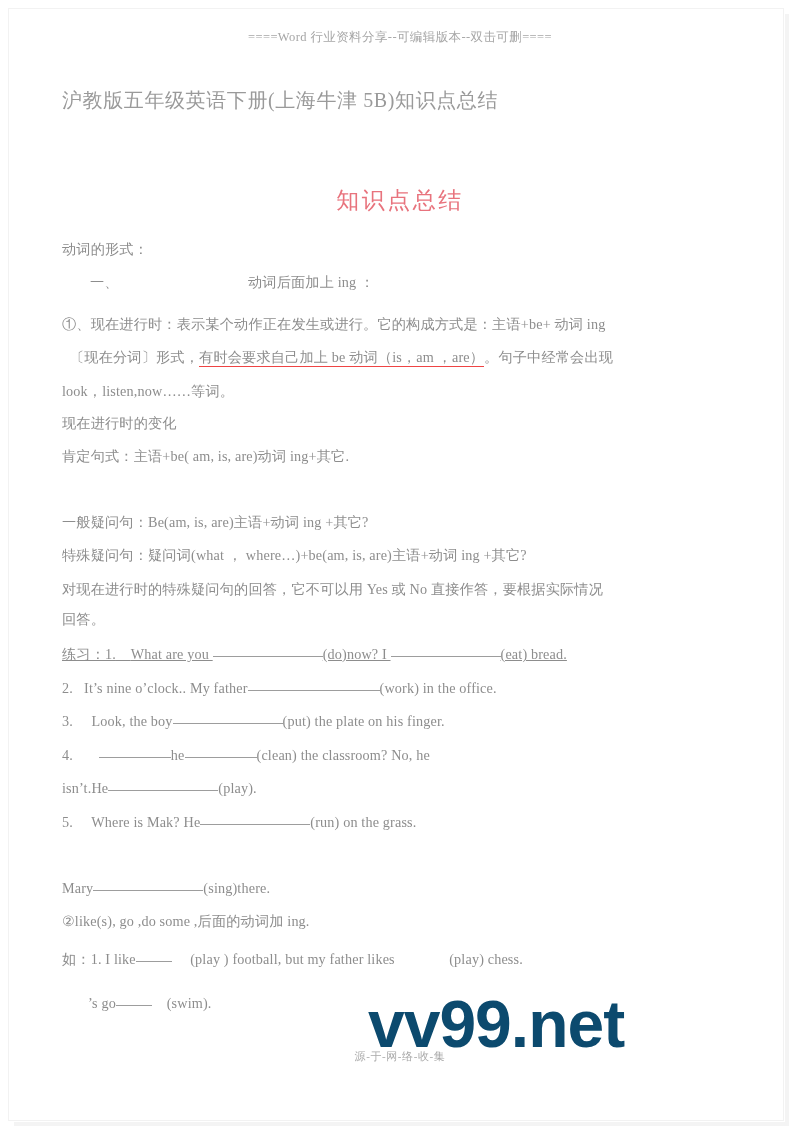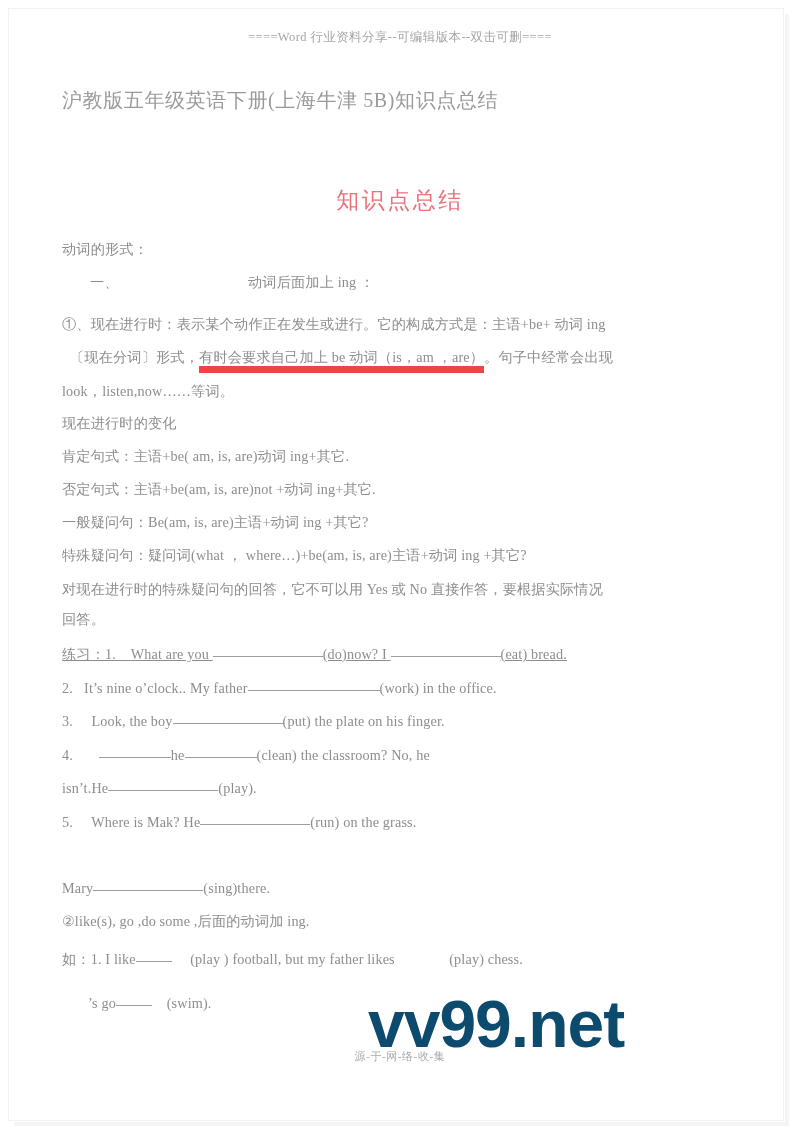--- a/index.html
+++ b/index.html
@@ -89,21 +89,21 @@
   .line {
     position: absolute;
     left: 62px;
     font-size: 14.2px;
     line-height: 1.1;
     color: #8d8d8d;
     white-space: pre;
     letter-spacing: 0.15px;
   }
 
-  .ul { border-bottom: 7px solid #ef4444; padding-bottom: 1px; }
+  .ul { border-bottom: 1px solid #ef4444; padding-bottom: 1px; }
   .blank {
     display: inline-block;
     border-bottom: 1px solid #9d9d9d;
     vertical-align: 2px;
   }
   .b-short { width: 36px; }
   .b-med  { width: 72px; }
   .b-long { width: 110px; }
   .b-xl   { width: 132px; }
 
@@ -153,21 +153,20 @@
 
   <div class="line" style="top:317px;">①、现在进行时：表示某个动作正在发生或进行。它的构成方式是：主语+be+ 动词 ing</div>
 
   <div class="line" style="top:350px; left:70px;"><span>〔现在分词〕形式，</span><span class="ul">有时会要求自己加上 be 动词（is，am ，are）</span><span>。句子中经常会出现</span></div>
 
   <div class="line" style="top:384px;">look，listen,now……等词。</div>
 
   <div class="line" style="top:416px;">现在进行时的变化</div>
 
   <div class="line" style="top:449px;">肯定句式：主语+be( am, is, are)动词 ing+其它.</div>
-  <div class="line" style="top:482px;">否定句式：主语+be(am, is, are)not +动词 ing+其它.</div>
   <div class="line" style="top:515px;">一般疑问句：Be(am, is, are)主语+动词 ing +其它?</div>
   <div class="line" style="top:548px;">特殊疑问句：疑问词(what ， where…)+be(am, is, are)主语+动词 ing +其它?</div>
 
   <div class="line" style="top:582px;">对现在进行时的特殊疑问句的回答，它不可以用 Yes 或 No 直接作答，要根据实际情况</div>
   <div class="line" style="top:612px;">回答。</div>
 
   <div class="line" style="top:647px;text-decoration:underline;"><span>练习：1.</span><span>    </span><span>What are you </span><span class="blank b-long"></span><span>(do)now? I </span><span class="blank b-long"></span><span>(eat) bread.</span></div>
 
   <div class="line" style="top:681px;"><span>2.</span><span>   </span><span>It’s nine o’clock.. My father</span><span class="blank b-xl"></span><span>(work) in the office.</span></div>
 

